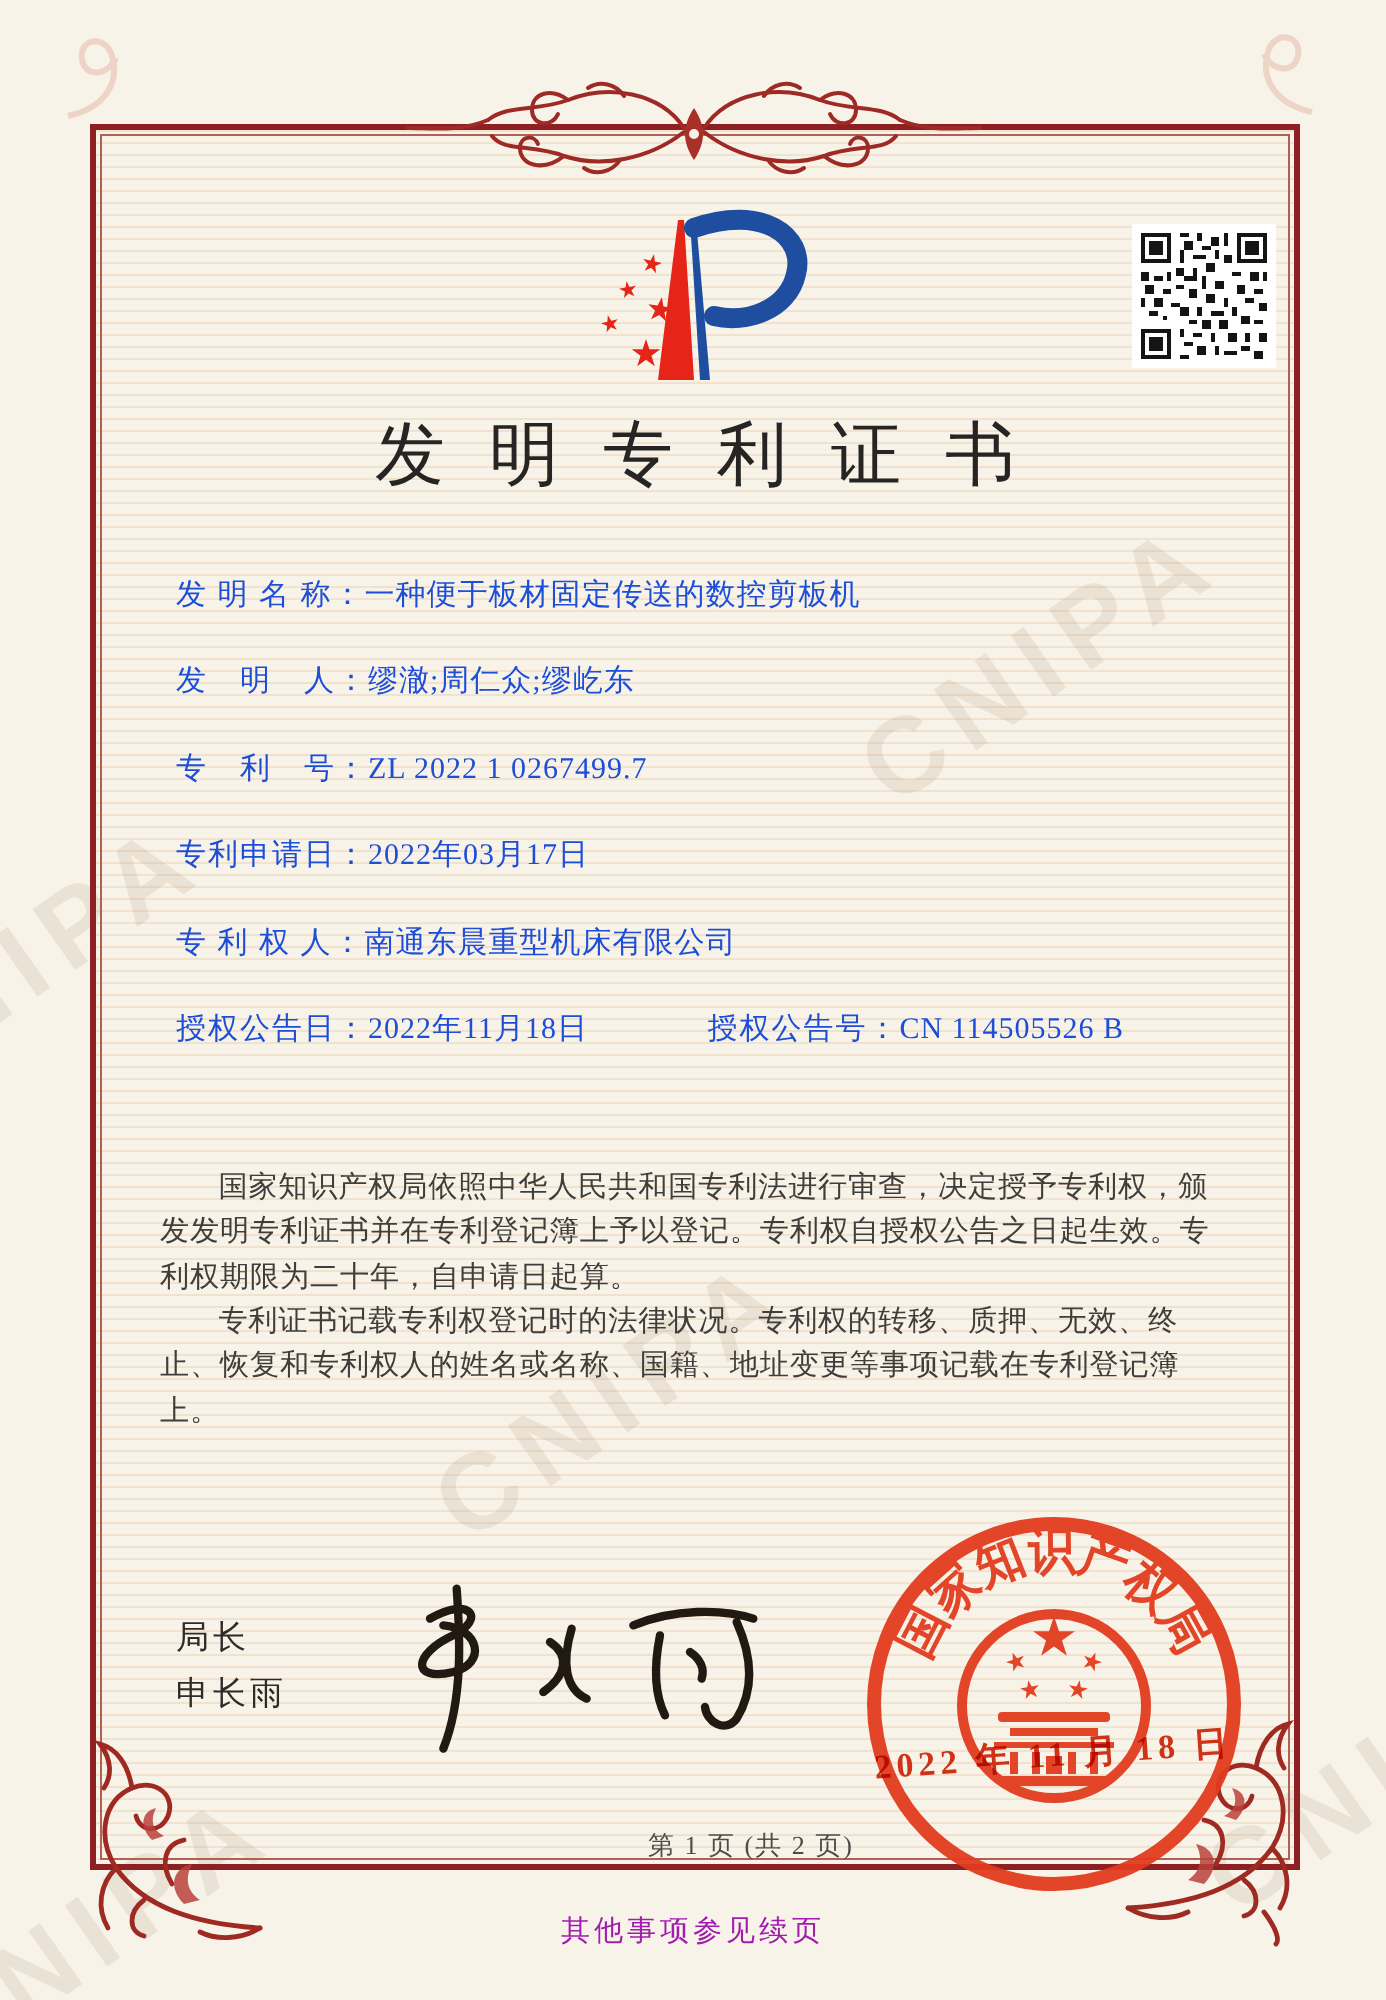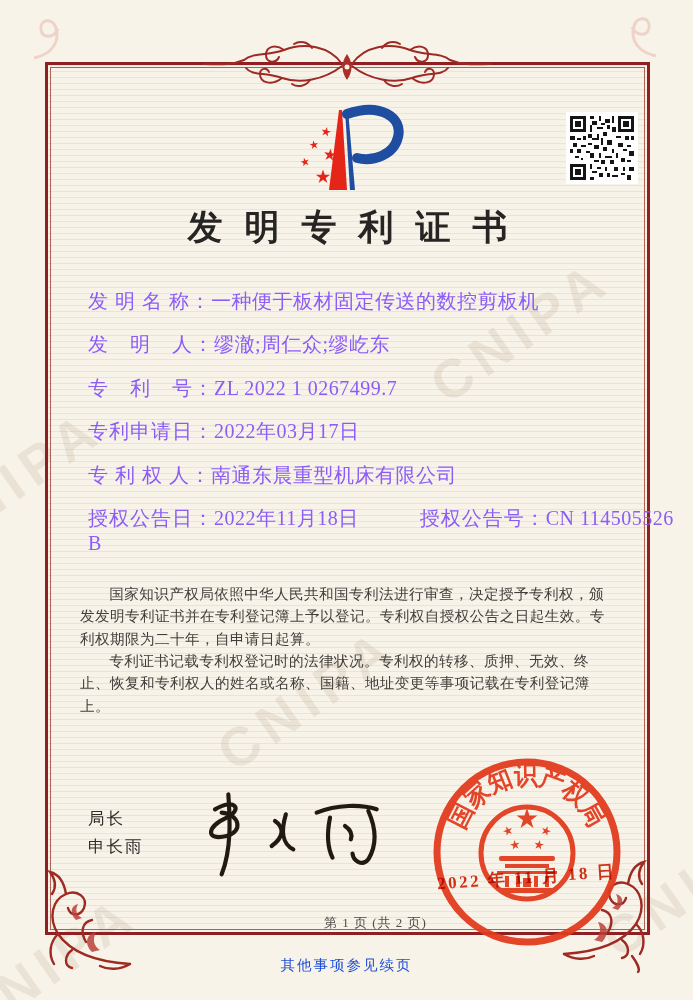--- a/index.html
+++ b/index.html
@@ -34,25 +34,25 @@
   
   .content{ position:absolute; inset:0; z-index:4; }
   .cert-no{
     position:absolute; left:78px; top:110px;
     font-size:15px; letter-spacing:2px; color:#4b4945;
   }
   .logo{ position:absolute; left:281px; top:100px; }
   .qr{ position:absolute; left:566px; top:112px; }
   .title{
     position:absolute; left:45px; width:605px; top:204px;
-    text-align:center; font-size:35px; font-weight:bold;
+    text-align:center; font-size:35px; font-weight:normal;
     letter-spacing:22px; text-indent:22px; color:#262523;
   }
   .fields{ position:absolute; left:88px; top:288px; }
-  .f-row{ height:43.4px; font-size:20px; color:#8b5cf6; }
+  .f-row{ height:43.4px; font-size:15px; color:#1d4ed8; }
   .f-label{ white-space:pre; letter-spacing:1px; }
   .f-value{ letter-spacing:0.5px; }
   .grant-gap{ margin-left:56px;text-align:center; }
   .paras{
     position:absolute; left:80px; top:583px; width:536px;
     font-size:14.6px; line-height:1.53; color:#403e3a; letter-spacing:0.4px;
   }
   .paras p{ margin:0; text-indent:2em; }
   .signoff{ position:absolute; left:88px; top:808px; font-size:16.5px; color:#2e2c29; letter-spacing:2px; }
   .signoff .name{ margin-top:6px; }
@@ -63,21 +63,21 @@
     font-size:17px; font-weight:bold; letter-spacing:2.5px;
     color:#ce3317; transform:rotate(-4deg); mix-blend-mode:multiply;
     white-space:nowrap;
   }
   .page-info{
     position:absolute; left:45px; width:605px; top:914px;
     text-align:center; font-size:13px; color:#4e4c48; letter-spacing:1px;margin-left:28px;
   }
   .cont-note{
     position:absolute; left:0; width:693px; top:956px;
-    text-align:center; font-size:14.5px; color:#1d4ed8; letter-spacing:2px;
+    text-align:center; font-size:14.5px; color:#a21caf; letter-spacing:2px;
   }
 </style>
 </head>
 <body>
 
 <div class="page">
 
   <div class="wm" style="left:-150px; top:-45px;">CNIPA</div>
   <div class="wm" style="left:418px; top:300px;">CNIPA</div>
   <div class="wm" style="left:-90px; top:450px;">CNIPA</div>

